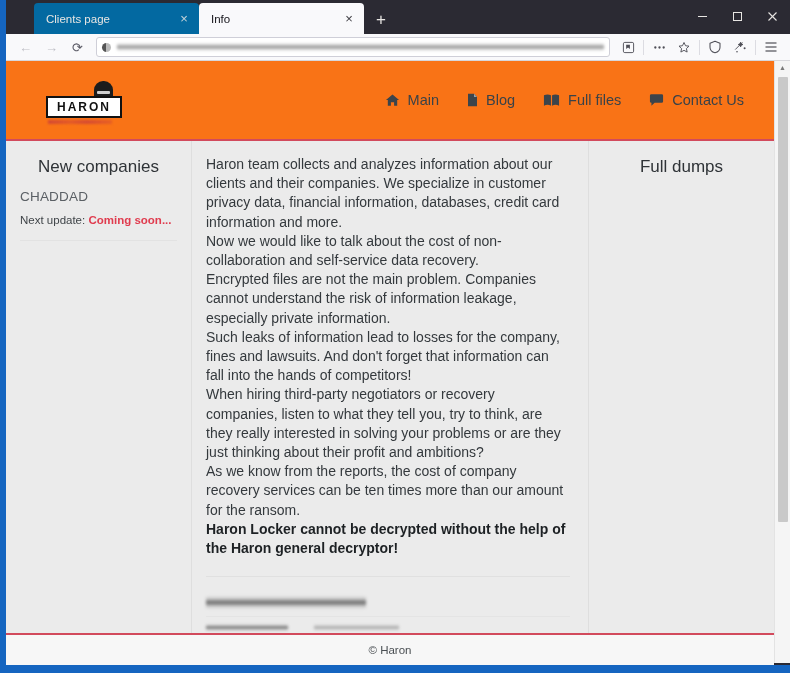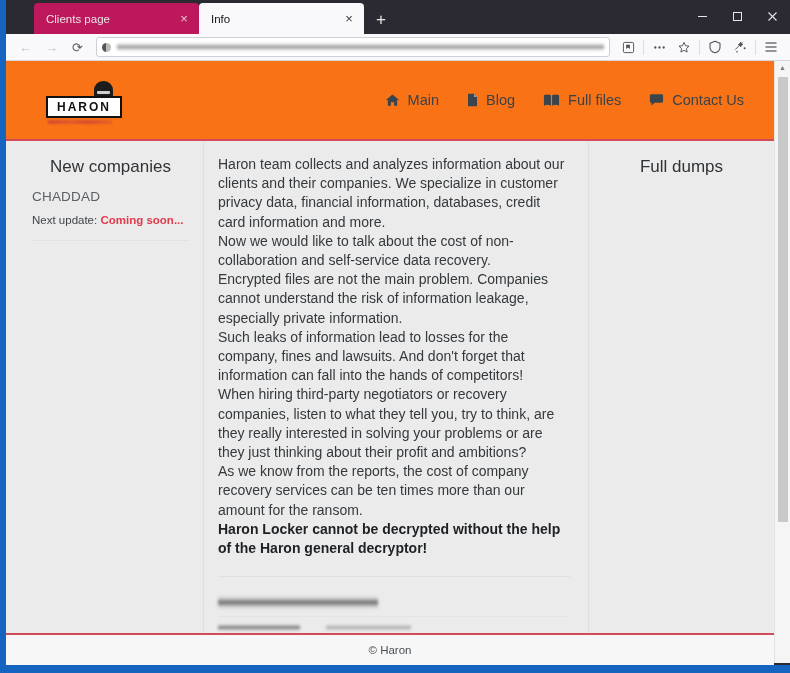--- a/index.html
+++ b/index.html
@@ -26,21 +26,21 @@
     padding-left: 28px; position: relative; flex: 0 0 34px;
   }
   .tab {
     height: 31px; width: 165px;
     display: flex; align-items: center;
     padding: 0 6px 0 12px;
     font-size: 11.5px; color: #e8e6e3;
     border-radius: 4px 4px 0 0;
     position: relative;
   }
-  .tab.inactive { background: #be185d; }
+  .tab.inactive { background: #0369a1; }
   .tab.active { background: #f9f9fb; color: #15141a; margin-top: 16px; }
   .tab-title {
     flex: 1; white-space: nowrap; overflow: hidden;
     text-overflow: ellipsis;
   }
   .tab-close {
     width: 18px; height: 18px; line-height: 17px;
     text-align: center; font-size: 13px; opacity: .85;
     border-radius: 3px; flex: 0 0 18px;
   }
@@ -181,21 +181,20 @@
 
   
   .content {
     flex: 1; display: flex; position: relative; z-index: 4;
     background: #ebebeb; overflow: hidden;
   }
   .col-left {
     width: 186px; flex: 0 0 186px;
     border-right: 1px solid #dedede;
     padding: 16px 14px 0 14px;
-    margin-left: 12px;
   }
   .col-mid { flex: 1; padding: 14px 18px 0 14px; position: relative; }
   .col-right {
     width: 186px; flex: 0 0 186px;
     border-left: 1px solid #dedede;
     padding: 16px 14px 0 14px;
   }
   .col-title {
     font-size: 17px; color: #2f3337; text-align: center;
     font-weight: 400; margin-bottom: 12px;

